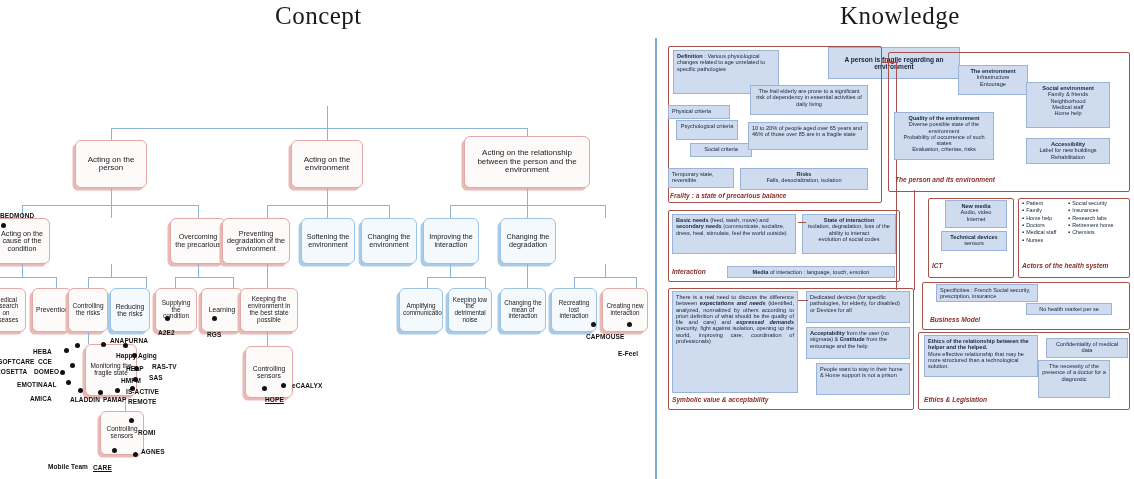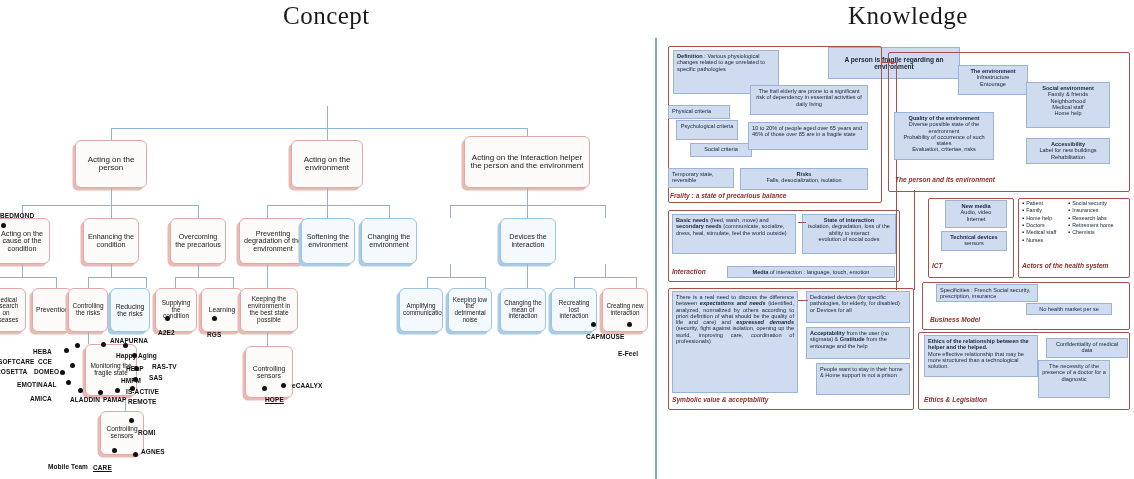--- a/index.html
+++ b/index.html
@@ -3,21 +3,21 @@
 <meta charset="utf-8">
 <style>
   * { box-sizing: border-box; margin:0; padding:0; }
   html,body { width:1134px; height:479px; background:#fff; overflow:hidden; }
   body { font-family:"Liberation Sans", sans-serif; color:#1a1a1a; }
 
   #stage { position:relative; width:1134px; height:479px; }
 
   .panel-title {
     position:absolute; font-family:"Liberation Serif", serif;
-    font-size:25px; color:#1a1a1a; letter-spacing:.5px; white-space:nowrap;margin-left:8px;
+    font-size:25px; color:#1a1a1a; letter-spacing:.5px; white-space:nowrap;
   }
   #divider { position:absolute; left:655px; top:38px; width:2px; height:441px; background:#7fa8cf; }
 
   
   .cbox {
     position:absolute; border-radius:6px; display:flex; align-items:center;
     justify-content:center; text-align:center; line-height:1.05;
     padding:2px 3px; overflow:hidden;
   }
   .cbox span { display:block; width:100%; }
@@ -71,21 +71,21 @@
   <div class="ln lnv" style="left:327px; top:128px; height:12px;"></div>
   <div class="ln lnv" style="left:527px; top:128px; height:12px;"></div>
 
   <div class="cbox pink" style="left:75px; top:140px; width:72px; height:48px; font-size:8px;">
     <span>Acting on the person</span>
     </div>
   <div class="cbox pink" style="left:291px; top:140px; width:72px; height:48px; font-size:8px;">
     <span>Acting on the environment</span>
     </div>
   <div class="cbox pink" style="left:464px; top:136px; width:126px; height:52px; font-size:8px;">
-    <span>Acting on the interaction helper the person and the environment</span>
+    <span>Acting on the relationship between the person and the environment</span>
     </div>
 
   <div class="ln lnv" style="left:111px; top:188px; height:17px;"></div>
   <div class="ln lnh" style="left:22px; top:205px; width:176px;"></div>
   <div class="ln lnv" style="left:22px; top:205px; height:13px;"></div>
   <div class="ln lnv" style="left:111px; top:205px; height:13px;"></div>
   <div class="ln lnv" style="left:198px; top:205px; height:13px;"></div>
 
   <div class="ln lnv" style="left:327px; top:188px; height:17px;"></div>
   <div class="ln lnh" style="left:267px; top:205px; width:122px;"></div>
@@ -95,37 +95,37 @@
 
   <div class="ln lnv" style="left:527px; top:188px; height:17px;"></div>
   <div class="ln lnh" style="left:450px; top:205px; width:155px;"></div>
   <div class="ln lnv" style="left:450px; top:205px; height:13px;"></div>
   <div class="ln lnv" style="left:527px; top:205px; height:13px;"></div>
   <div class="ln lnv" style="left:605px; top:205px; height:13px;"></div>
 
   <div class="cbox pink" style="left:-6px; top:218px; width:56px; height:46px; font-size:7.2px;">
     <span>Acting on the cause of the condition</span>
     </div>
-  <div class="cbox pink" style="left:83px; top:218px; width:56px; height:46px; font-size:7.2px;">
-    <span>Enhancing the condition</span>
-    </div>
   <div class="cbox pink" style="left:170px; top:218px; width:56px; height:46px; font-size:7.2px;">
     <span>Overcoming the precarious</span>
     </div>
-  <div class="cbox pink" style="left:239px; top:218px; width:68px; height:46px; font-size:7.2px;">
+  <div class="cbox pink" style="left:222px; top:218px; width:68px; height:46px; font-size:7.2px;">
     <span>Preventing degradation of the environment</span>
     </div>
   <div class="cbox blue" style="left:361px; top:218px; width:56px; height:46px; font-size:7.2px;">
     <span>Changing the environment</span>
     </div>
   <div class="cbox blue" style="left:301px; top:218px; width:54px; height:46px; font-size:7.2px;">
     <span>Softening the environment</span>
     </div>
+  <div class="cbox blue" style="left:423px; top:218px; width:56px; height:46px; font-size:7.2px;">
+    <span>Improving the interaction</span>
+    </div>
   <div class="cbox blue" style="left:500px; top:218px; width:56px; height:46px; font-size:7.2px;">
-    <span>Devices the interaction</span>
+    <span>Changing the degradation</span>
     </div>
 
   <div class="ln lnv" style="left:22px; top:264px; height:13px;"></div>
   <div class="ln lnh" style="left:-6px; top:277px; width:62px;"></div>
 
   <div class="ln lnv" style="left:56px; top:277px; height:11px;"></div>
 
   <div class="ln lnv" style="left:111px; top:264px; height:13px;"></div>
   <div class="ln lnh" style="left:88px; top:277px; width:58px;"></div>
   <div class="ln lnv" style="left:88px; top:277px; height:11px;"></div>

